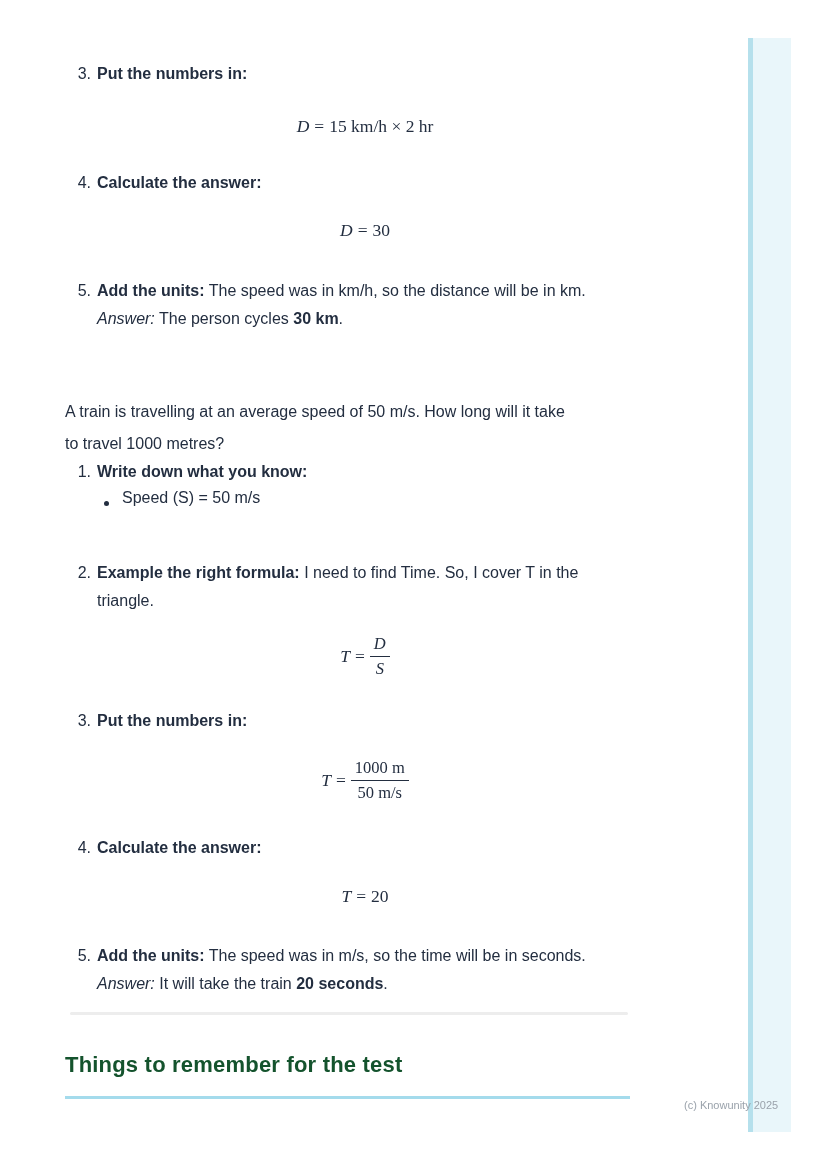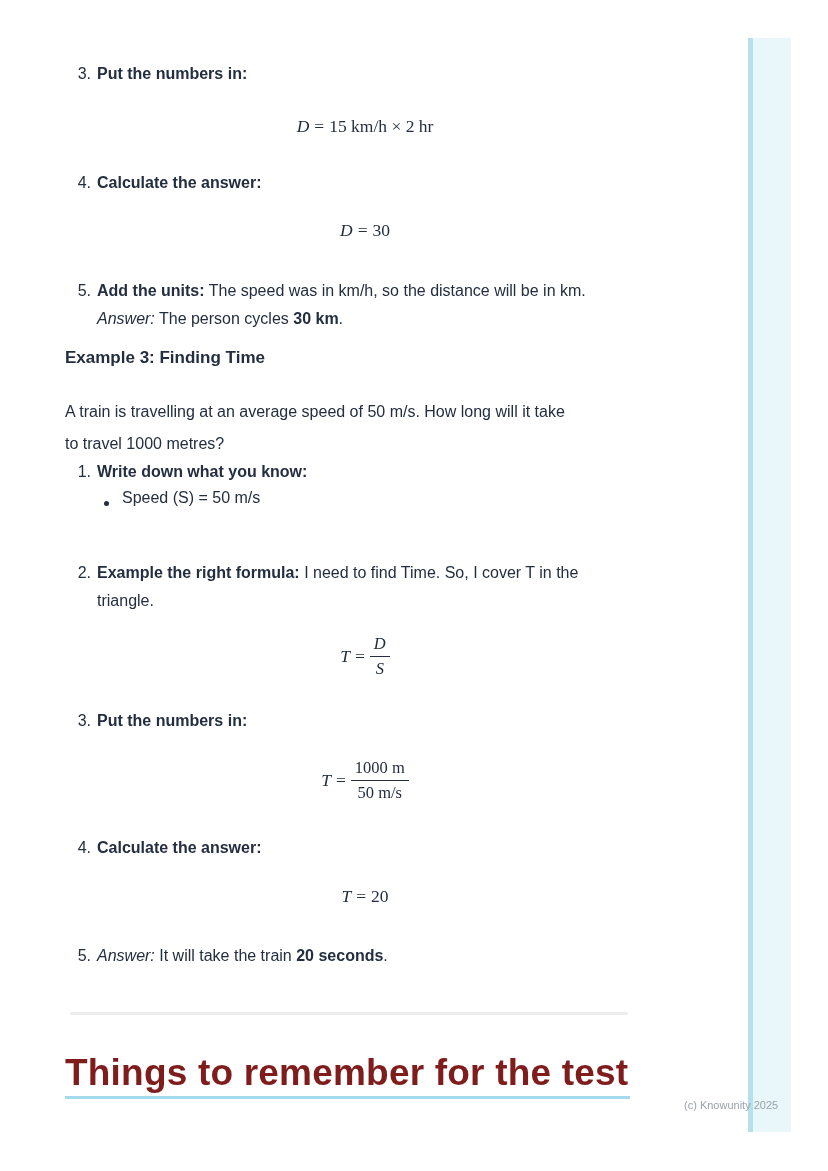--- a/index.html
+++ b/index.html
@@ -121,24 +121,24 @@
     height: 3px;
     background: #ededed;
     border-radius: 2px;
     z-index: 2;
   }
   
   .big-heading {
     position: absolute;
     left: 65px;
     top: 1052px;
-    font-size: 37px;
+    font-size: 22px;
     font-weight: 700;
     letter-spacing: 0.2px;
-    color: #7f1d1d;
+    color: #14532d;
     z-index: 2;
   }
   .heading-underline {
     position: absolute;
     left: 65px;
     top: 1096px;
     width: 565px;
     height: 3px;
     background: #a4dbec;
     z-index: 2;
@@ -184,21 +184,20 @@
   </div>
 
   <div class="step" style="top:277px">
     <span class="num">5.</span>
     <div class="stext">
       <div><b>Add the units:</b><span> The speed was in km/h, so the distance will be in km.</span></div>
       <div><span class="italic">Answer:</span><span> The person cycles </span><b>30 km</b><span>.</span></div>
     </div>
   </div>
 
-  <div class="ex-title" style="top:344px">Example 3: Finding Time</div>
 
   <div class="para" style="top:396px">
     <div>A train is travelling at an average speed of 50 m/s. How long will it take</div>
     <div>to travel 1000 metres?</div>
   </div>
 
   <div class="step" style="top:458px">
     <span class="num">1.</span>
     <div class="stext">
       <b>Write down what you know:</b>
@@ -250,20 +249,21 @@
     </div>
   </div>
 
   <div class="formula" style="top:886px">
     <span class="var">T</span><span class="eq">=</span><span>20</span>
   </div>
 
   <div class="step" style="top:942px">
     <span class="num">5.</span>
     <div class="stext">
+      <div><b>Add the units:</b><span> The speed was in m/s, so the time will be in seconds.</span></div>
       <div><span class="italic">Answer:</span><span> It will take the train </span><b>20 seconds</b><span>.</span></div>
     </div>
   </div>
 
   <div class="divider"></div>
 
   <div class="big-heading">Things to remember for the test</div>
   <div class="heading-underline"></div>
 
   <div class="copyright">(c) Knowunity 2025</div>

